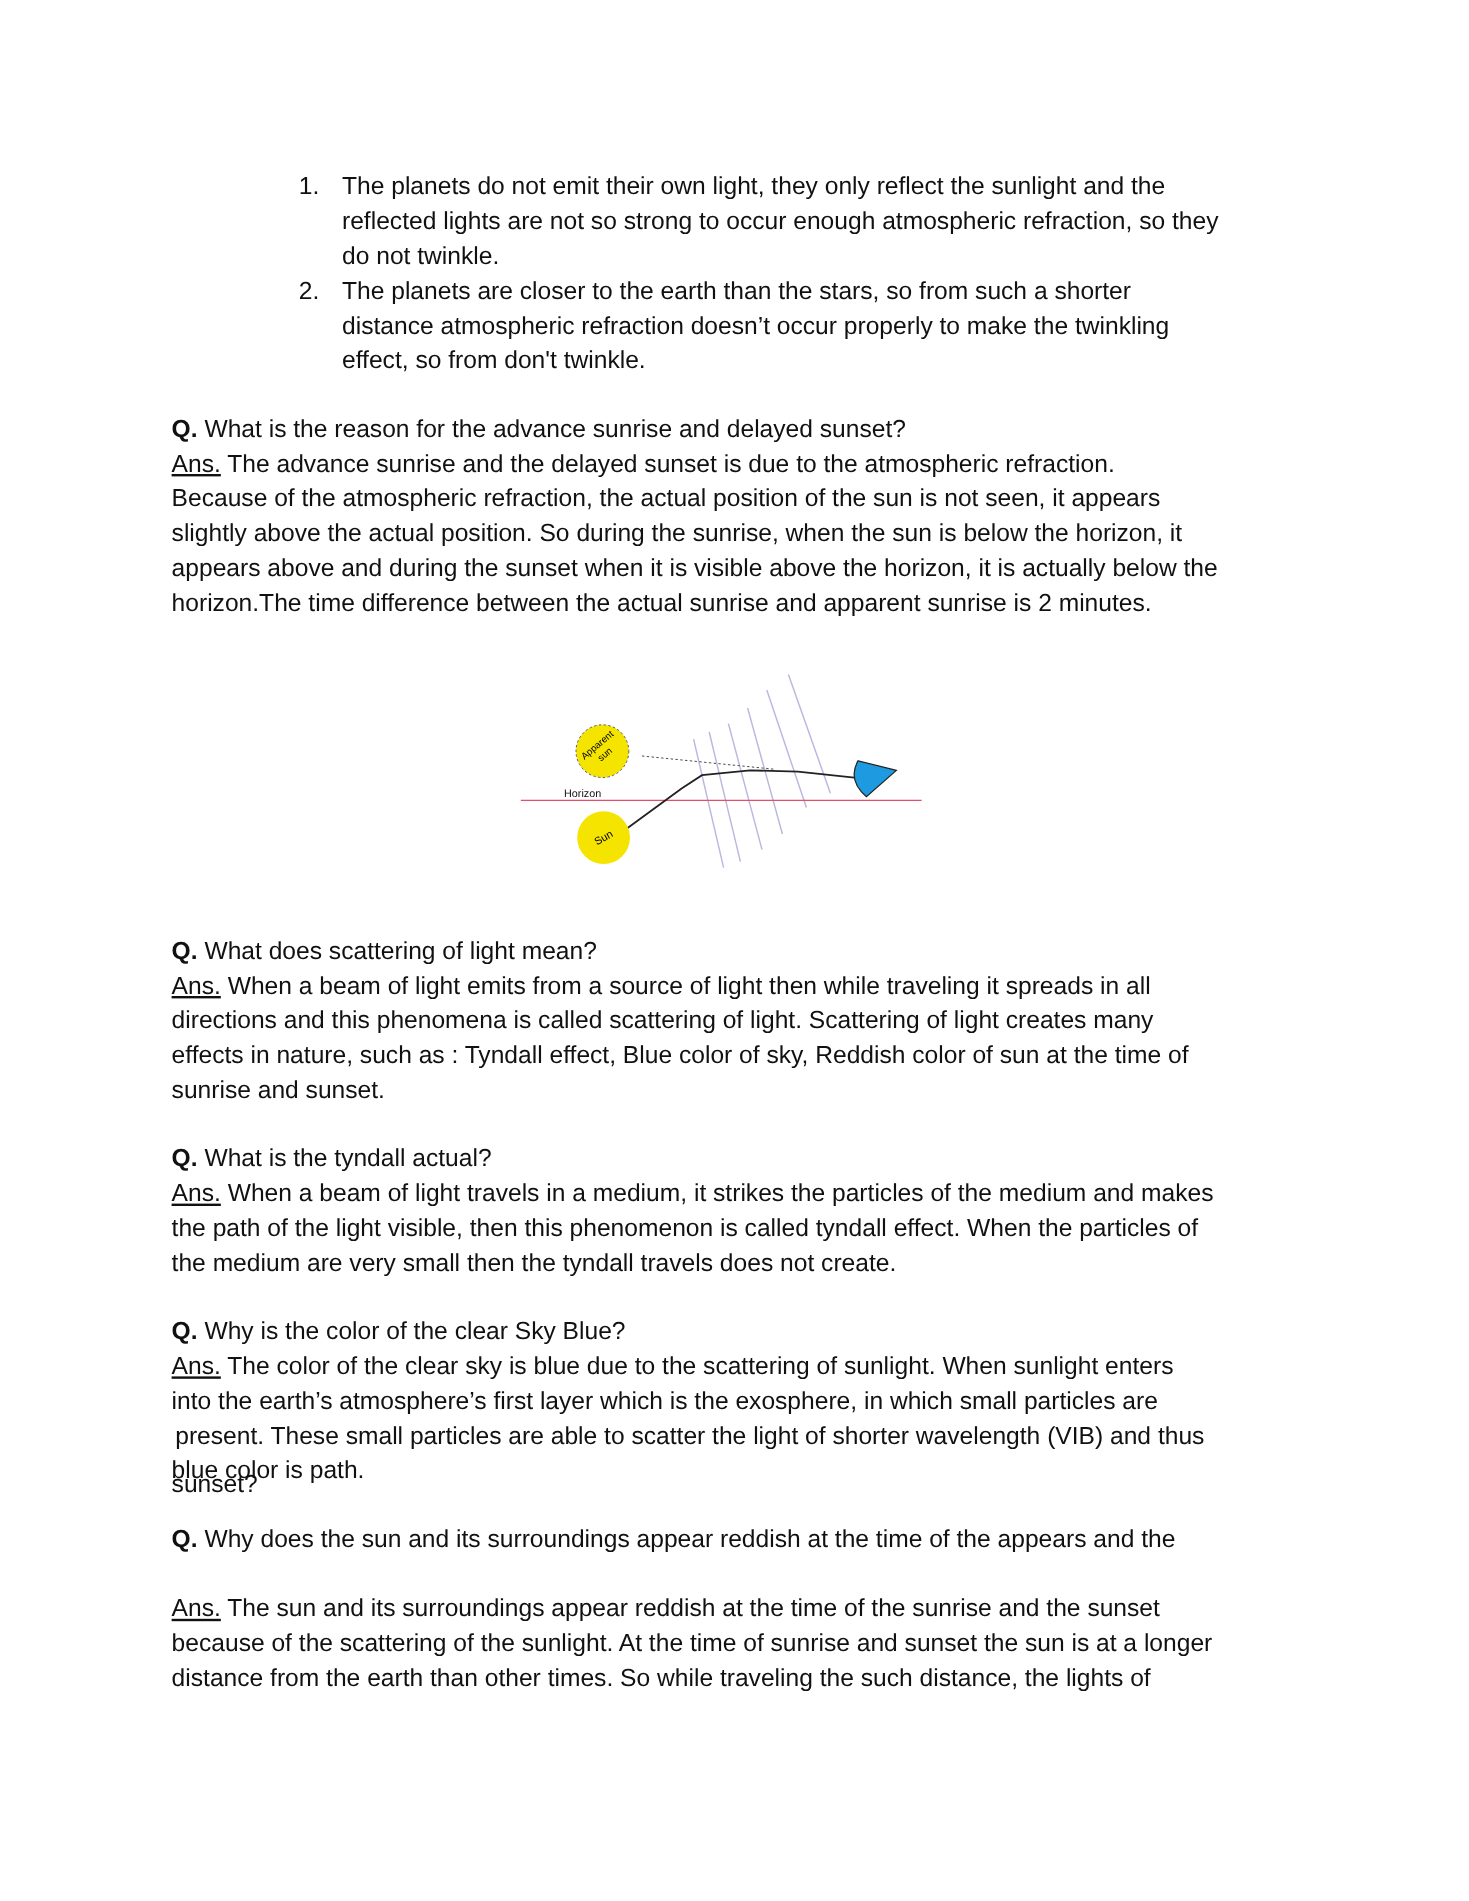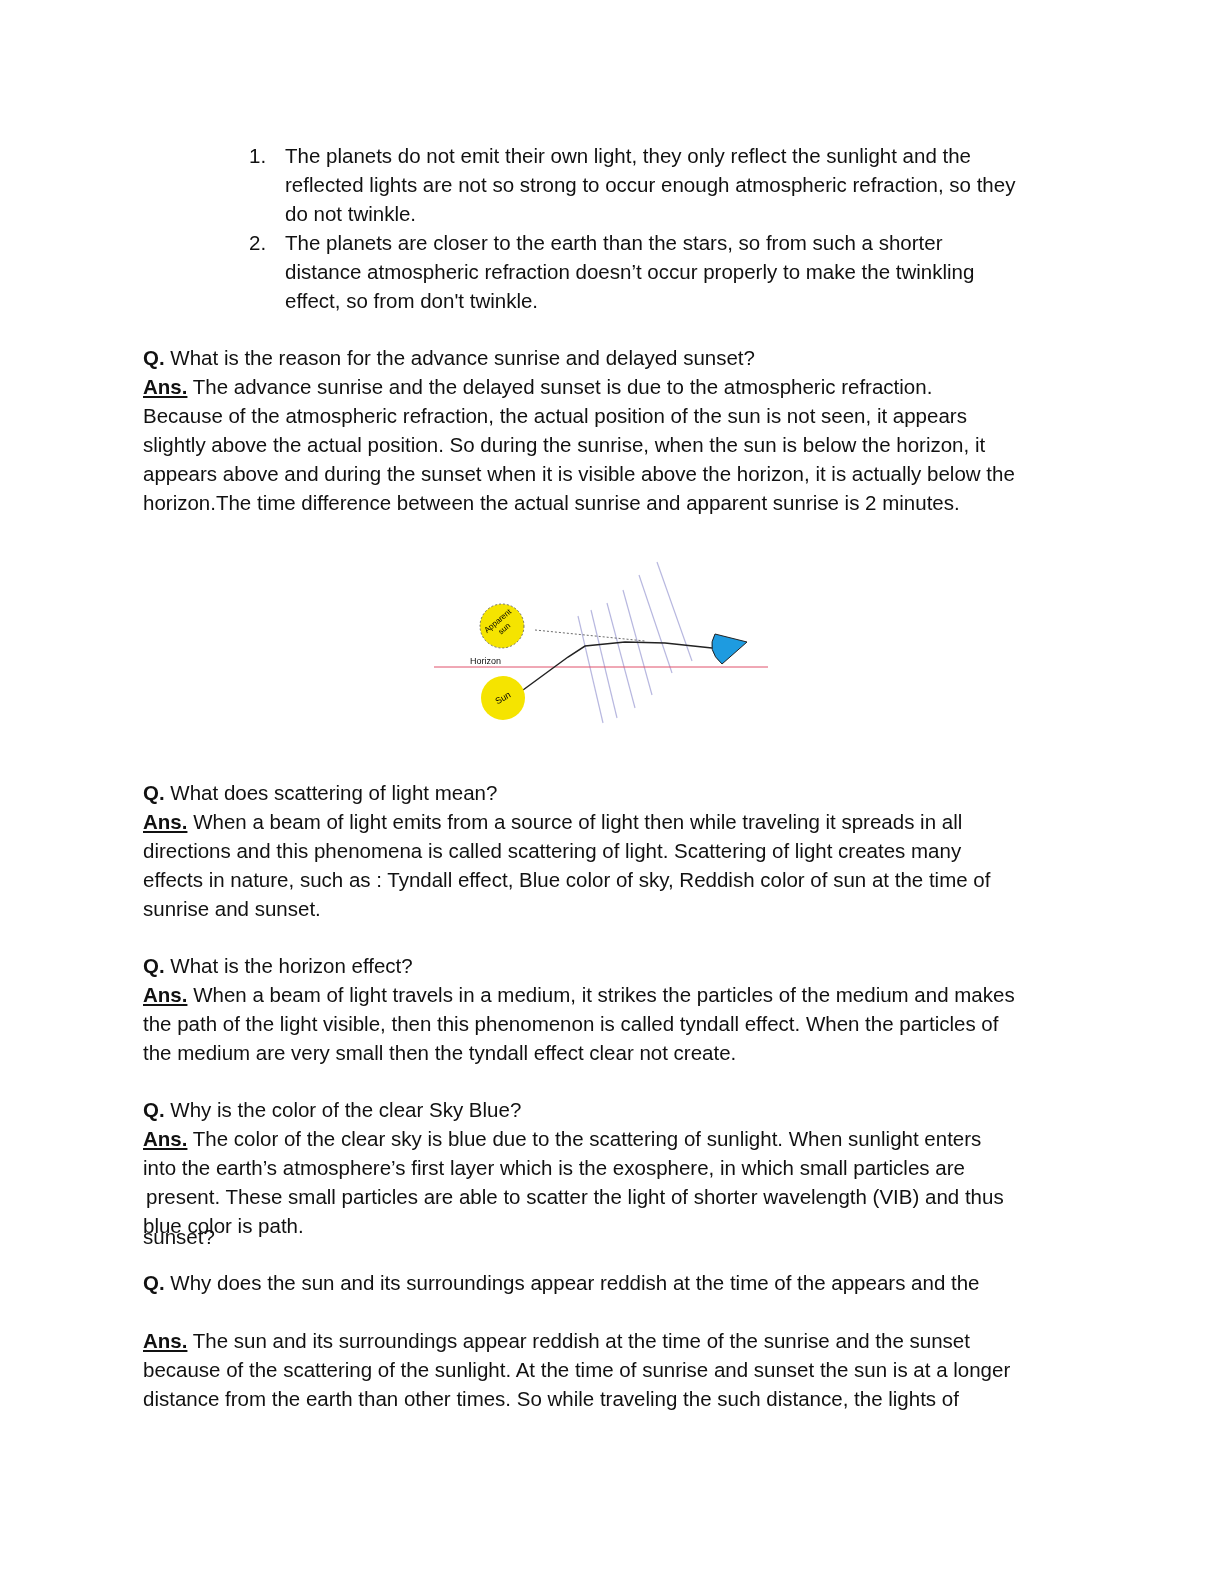--- a/index.html
+++ b/index.html
@@ -1,21 +1,21 @@
 <!DOCTYPE html>
 <html><head>
 <meta charset="utf-8">
 <style>
   html, body { margin: 0; padding: 0; background: #ffffff; }
   body { width: 1224px; height: 1584px; position: relative; overflow: hidden;
          font-family: "Liberation Sans", sans-serif; color: #111; font-size: 20.5px; }
   .line { position: absolute; white-space: nowrap; line-height: 29px; }
   .num { position: absolute; left: 249px; }
   .b { font-weight: bold; }
-  .u { font-weight: bold; text-decoration: underline; }
+  .u { font-weight: normal; text-decoration: underline; }
   #diagram { position: absolute; left: 420px; top: 550px; width: 360px; height: 190px; }
 </style>
 </head>
 <body>
 
 <div>
   <div>
     <span class="line num" style="top:141px">1.</span>
     <span class="line" style="left:285px;top:141px">The planets do not emit their own light, they only reflect the sunlight and the</span>
     <span class="line" style="left:285px;top:170px">reflected lights are not so strong to occur enough atmospheric refraction, so they</span>
@@ -67,24 +67,24 @@
 
 <div>
   <div class="line" style="left:143px;top:778px"><span class="b">Q.</span><span> What does scattering of light mean?</span></div>
   <div class="line" style="left:143px;top:807px"><span class="u">Ans.</span><span> When a beam of light emits from a source of light then while traveling it spreads in all</span></div>
   <div class="line" style="left:143px;top:836px">directions and this phenomena is called scattering of light. Scattering of light creates many</div>
   <div class="line" style="left:143px;top:865px">effects in nature, such as : Tyndall effect, Blue color of sky, Reddish color of sun at the time of</div>
   <div class="line" style="left:143px;top:894px">sunrise and sunset.</div>
 </div>
 
 <div>
-  <div class="line" style="left:143px;top:951px"><span class="b">Q.</span><span> What is the horizon effect?</span></div>
+  <div class="line" style="left:143px;top:951px"><span class="b">Q.</span><span> What is the tyndall actual?</span></div>
   <div class="line" style="left:143px;top:980px"><span class="u">Ans.</span><span> When a beam of light travels in a medium, it strikes the particles of the medium and makes</span></div>
   <div class="line" style="left:143px;top:1009px">the path of the light visible, then this phenomenon is called tyndall effect. When the particles of</div>
-  <div class="line" style="left:143px;top:1038px">the medium are very small then the tyndall effect clear not create.</div>
+  <div class="line" style="left:143px;top:1038px">the medium are very small then the tyndall travels does not create.</div>
 </div>
 
 <div>
   <div class="line" style="left:143px;top:1095px"><span class="b">Q.</span><span> Why is the color of the clear Sky Blue?</span></div>
   <div class="line" style="left:143px;top:1124px"><span class="u">Ans.</span><span> The color of the clear sky is blue due to the scattering of sunlight. When sunlight enters</span></div>
   <div class="line" style="left:143px;top:1153px">into the earth’s atmosphere’s first layer which is the exosphere, in which small particles are</div>
   <div class="line" style="left:146px;top:1182px">present. These small particles are able to scatter the light of shorter wavelength (VIB) and thus</div>
   <div class="line" style="left:143px;top:1211px">blue color is path.</div>
 </div>
 

